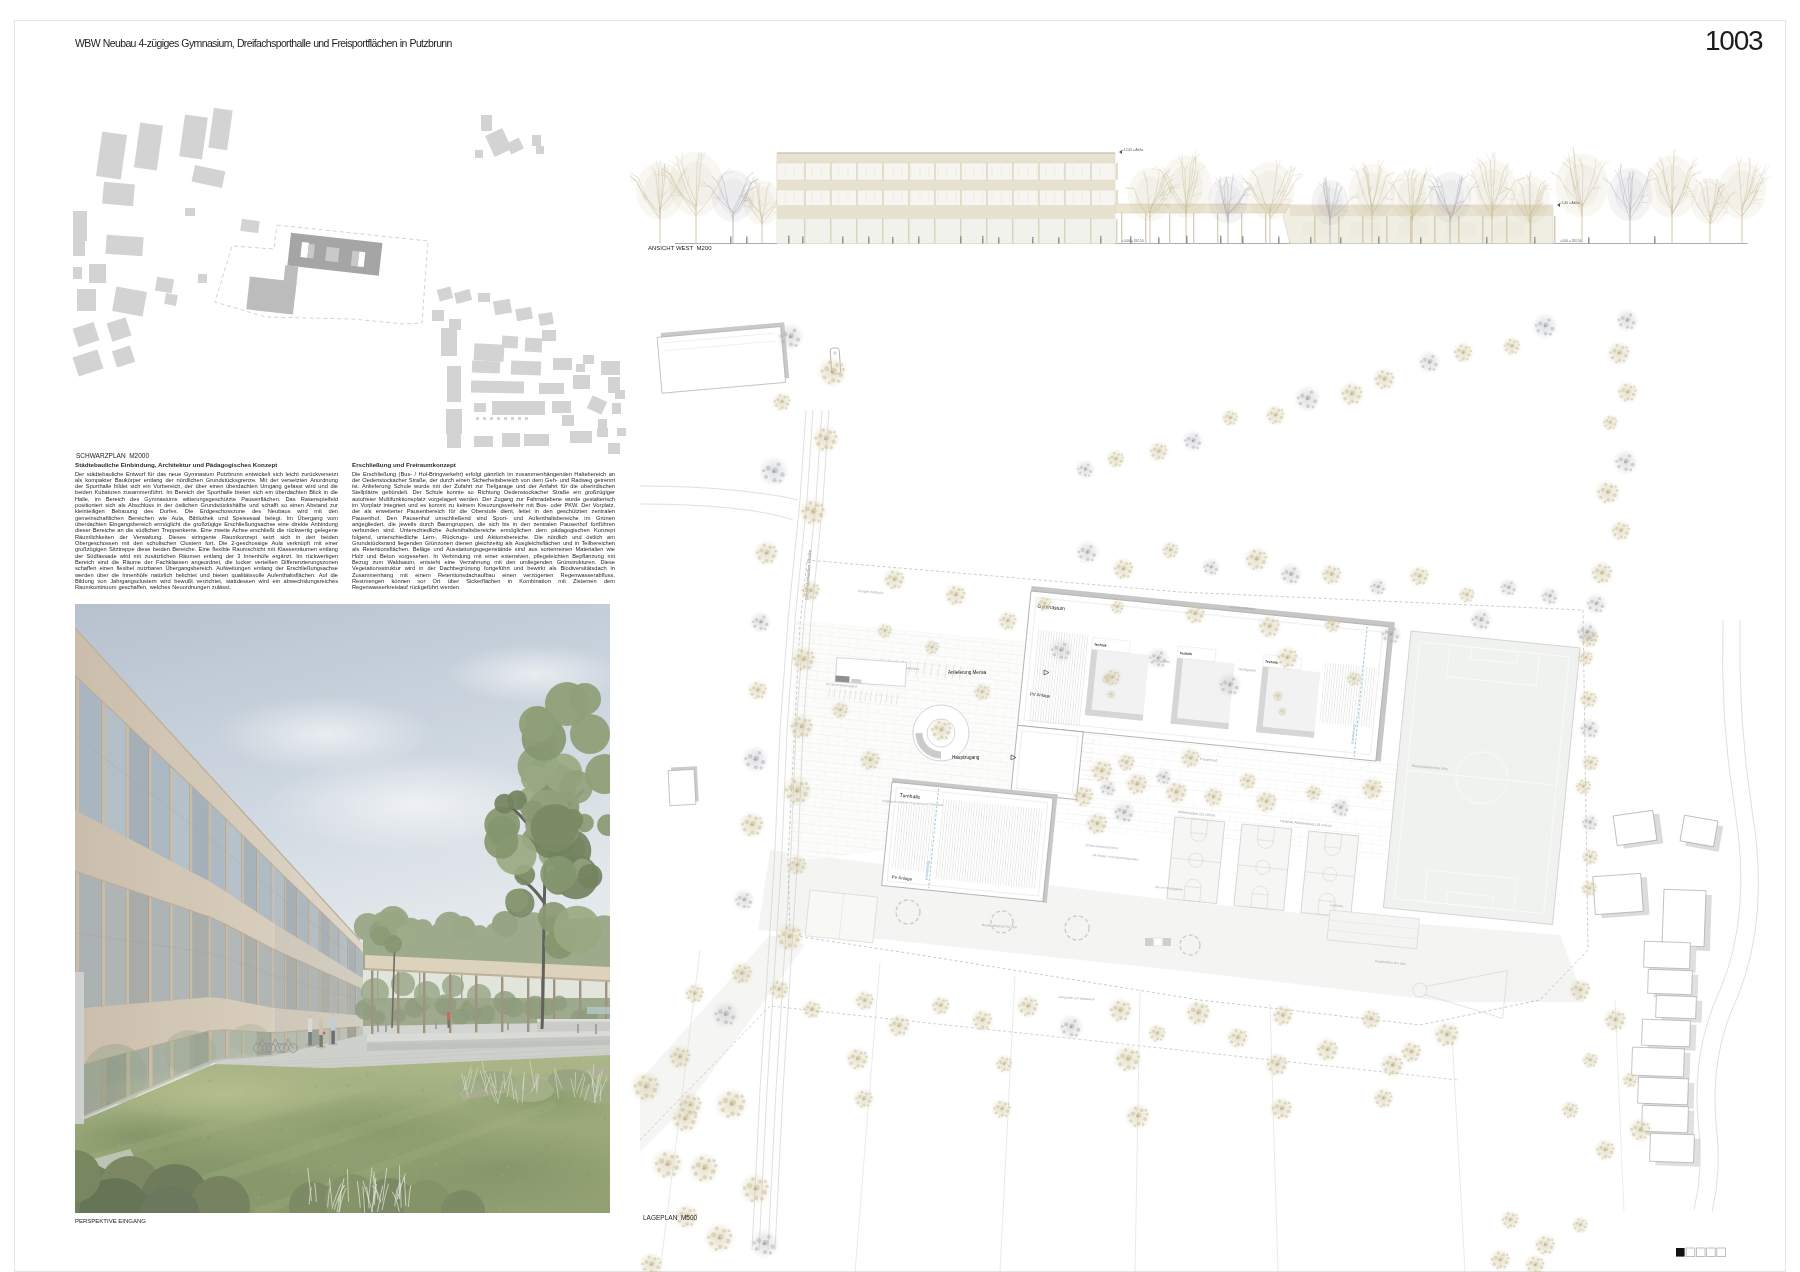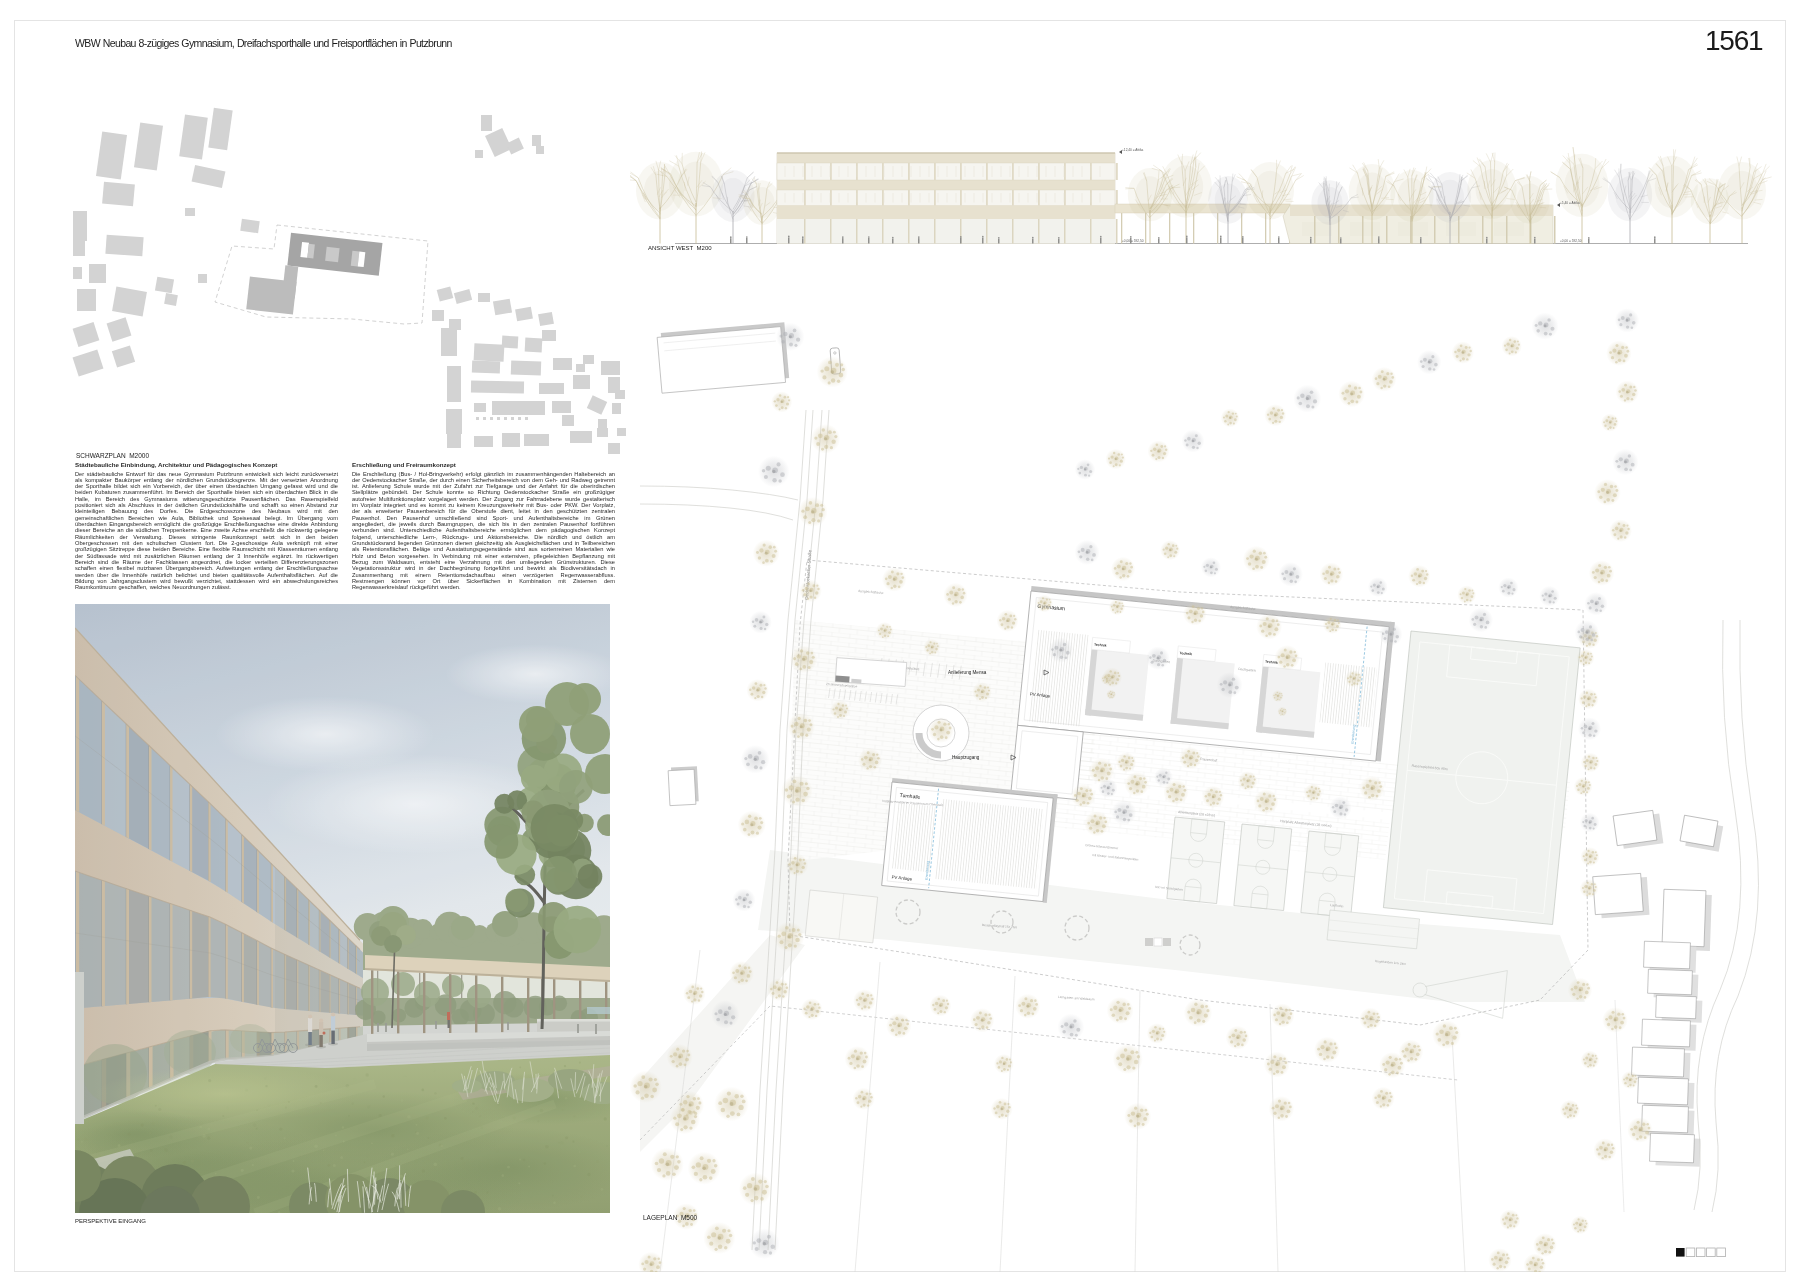--- a/index.html
+++ b/index.html
@@ -1,22 +1,22 @@
 <!DOCTYPE html>
 <html><head><meta charset="utf-8"><style>
 html,body{margin:0;padding:0;width:1800px;height:1272px;background:#ffffff;overflow:hidden;
 font-family:"Liberation Sans",sans-serif;}
 .abs{position:absolute;}
 </style></head><body>
 
 <div class="abs" style="left:14px;top:20px;width:1770px;height:1250px;border:1px solid #e4e4e4;"></div>
 
-<div class="abs" style="left:75px;top:37px;font-size:10.5px;color:#1c1c1c;letter-spacing:-0.62px;word-spacing:0.5px;">WBW Neubau 8-zügiges Gymnasium, Dreifachsporthalle und Freisportflächen in Putzbrunn</div>
-
-<div class="abs" style="left:1705px;top:25px;font-size:28px;letter-spacing:-1.2px;color:#1a1a1a;">1561</div>
+<div class="abs" style="left:75px;top:37px;font-size:10.5px;color:#1c1c1c;letter-spacing:-0.62px;word-spacing:0.5px;">WBW Neubau 4-zügiges Gymnasium, Dreifachsporthalle und Freisportflächen in Putzbrunn</div>
+
+<div class="abs" style="left:1705px;top:25px;font-size:28px;letter-spacing:-1.2px;color:#1a1a1a;">1003</div>
 <svg class="abs" style="left:55px;top:90px;" width="590" height="380" viewBox="0 0 590 380">
 
 <rect x="44.0" y="43.0" width="25.0" height="45.0" fill="#d3d3d3" transform="rotate(8.0 56.5 65.5)"></rect>
 <rect x="82.0" y="34.0" width="23.0" height="45.0" fill="#d3d3d3" transform="rotate(8.0 93.5 56.5)"></rect>
 <rect x="127.0" y="26.0" width="23.0" height="42.0" fill="#d3d3d3" transform="rotate(8.0 138.5 47.0)"></rect>
 <rect x="156.0" y="19.0" width="19.0" height="40.0" fill="#d3d3d3" transform="rotate(8.0 165.5 39.0)"></rect>
 <rect x="138.0" y="78.0" width="31.0" height="17.0" fill="#d3d3d3" transform="rotate(12.0 153.5 86.5)"></rect>
 <rect x="48.0" y="93.0" width="31.0" height="22.0" fill="#d3d3d3" transform="rotate(5.0 63.5 104.0)"></rect>
 <rect x="18.0" y="121.0" width="14.0" height="30.0" fill="#d3d3d3"></rect>
 <rect x="18.0" y="149.0" width="12.0" height="17.0" fill="#d3d3d3"></rect>

